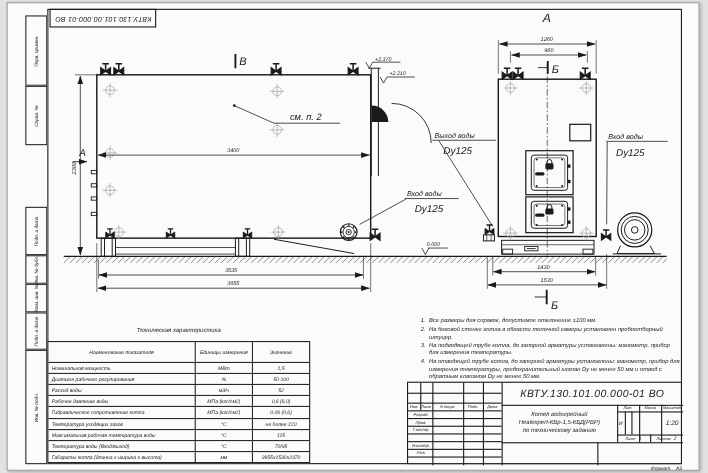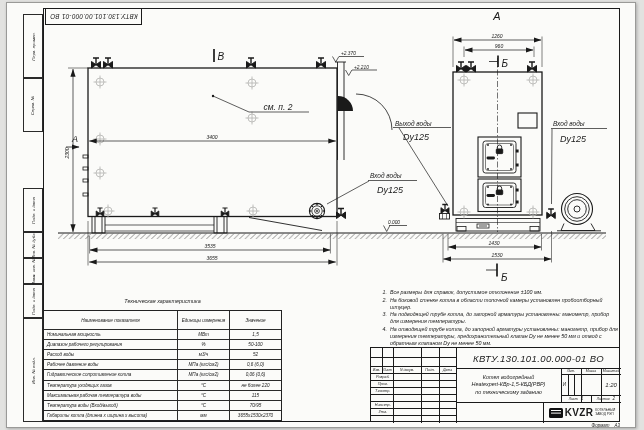--- a/index.html
+++ b/index.html
@@ -459,28 +459,18 @@
   <div class="cell f45" style="left:190px;top:26px;width:6.7px;height:21px;">И</div>
   <div class="cell f60" style="left:230px;top:26px;width:20px;height:21px;">1:20</div>
   <div class="cell" style="left:190px;top:47px;width:30px;height:7px;gap:3px;">
     <span class="f35">Лист</span>
       <span class="f45">1</span>
   </div>
   <div class="cell" style="left:220px;top:47px;width:30px;height:7px;gap:3px;">
     <span class="f35">Листов</span>
       <span class="f45">2</span>
   </div>
-  <div class="cell" style="left:172px;top:54px;width:78px;height:21px;">
-    <div class="kv">
-      <div class="kv-mark"></div>
-      <span class="kv-word">KVZR</span>
-      <span class="kv-sub">
-          <span>КОТЕЛЬНЫЙ</span>
-          <span>ЗАВОД РЭП</span>
-        </span>
-    </div>
-  </div>
 </div>
 
 <div class="fmt">
   <span class="f45">Формат</span>
   <span class="f45">А3</span>
 </div>
 
 </body></html>

